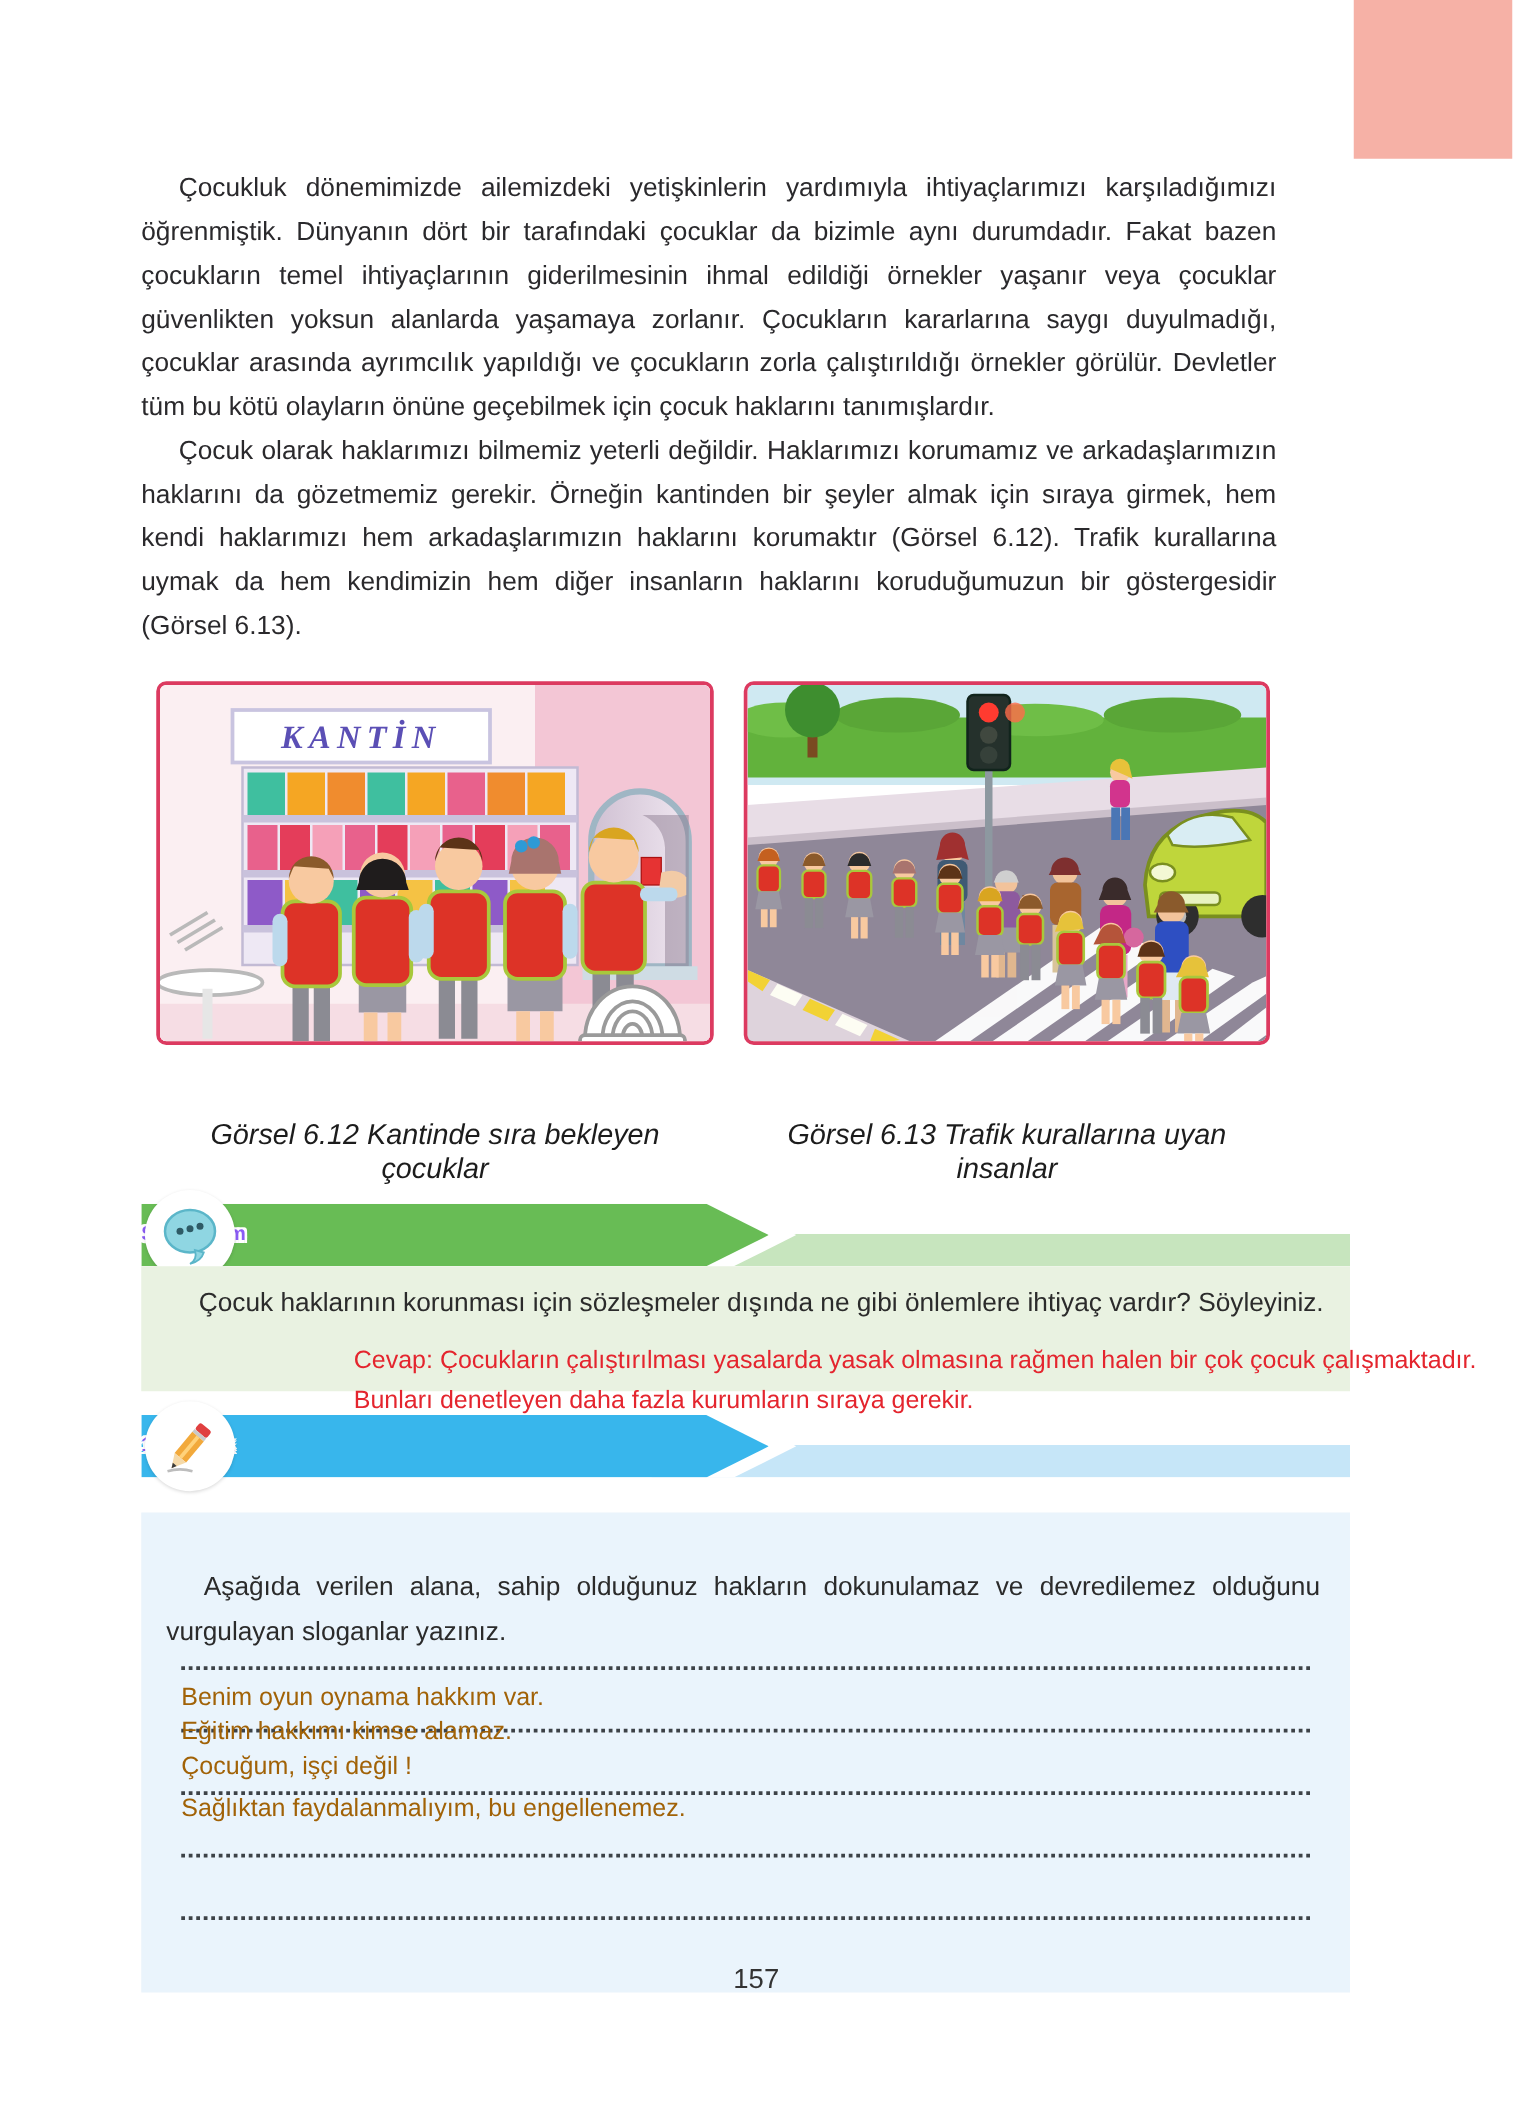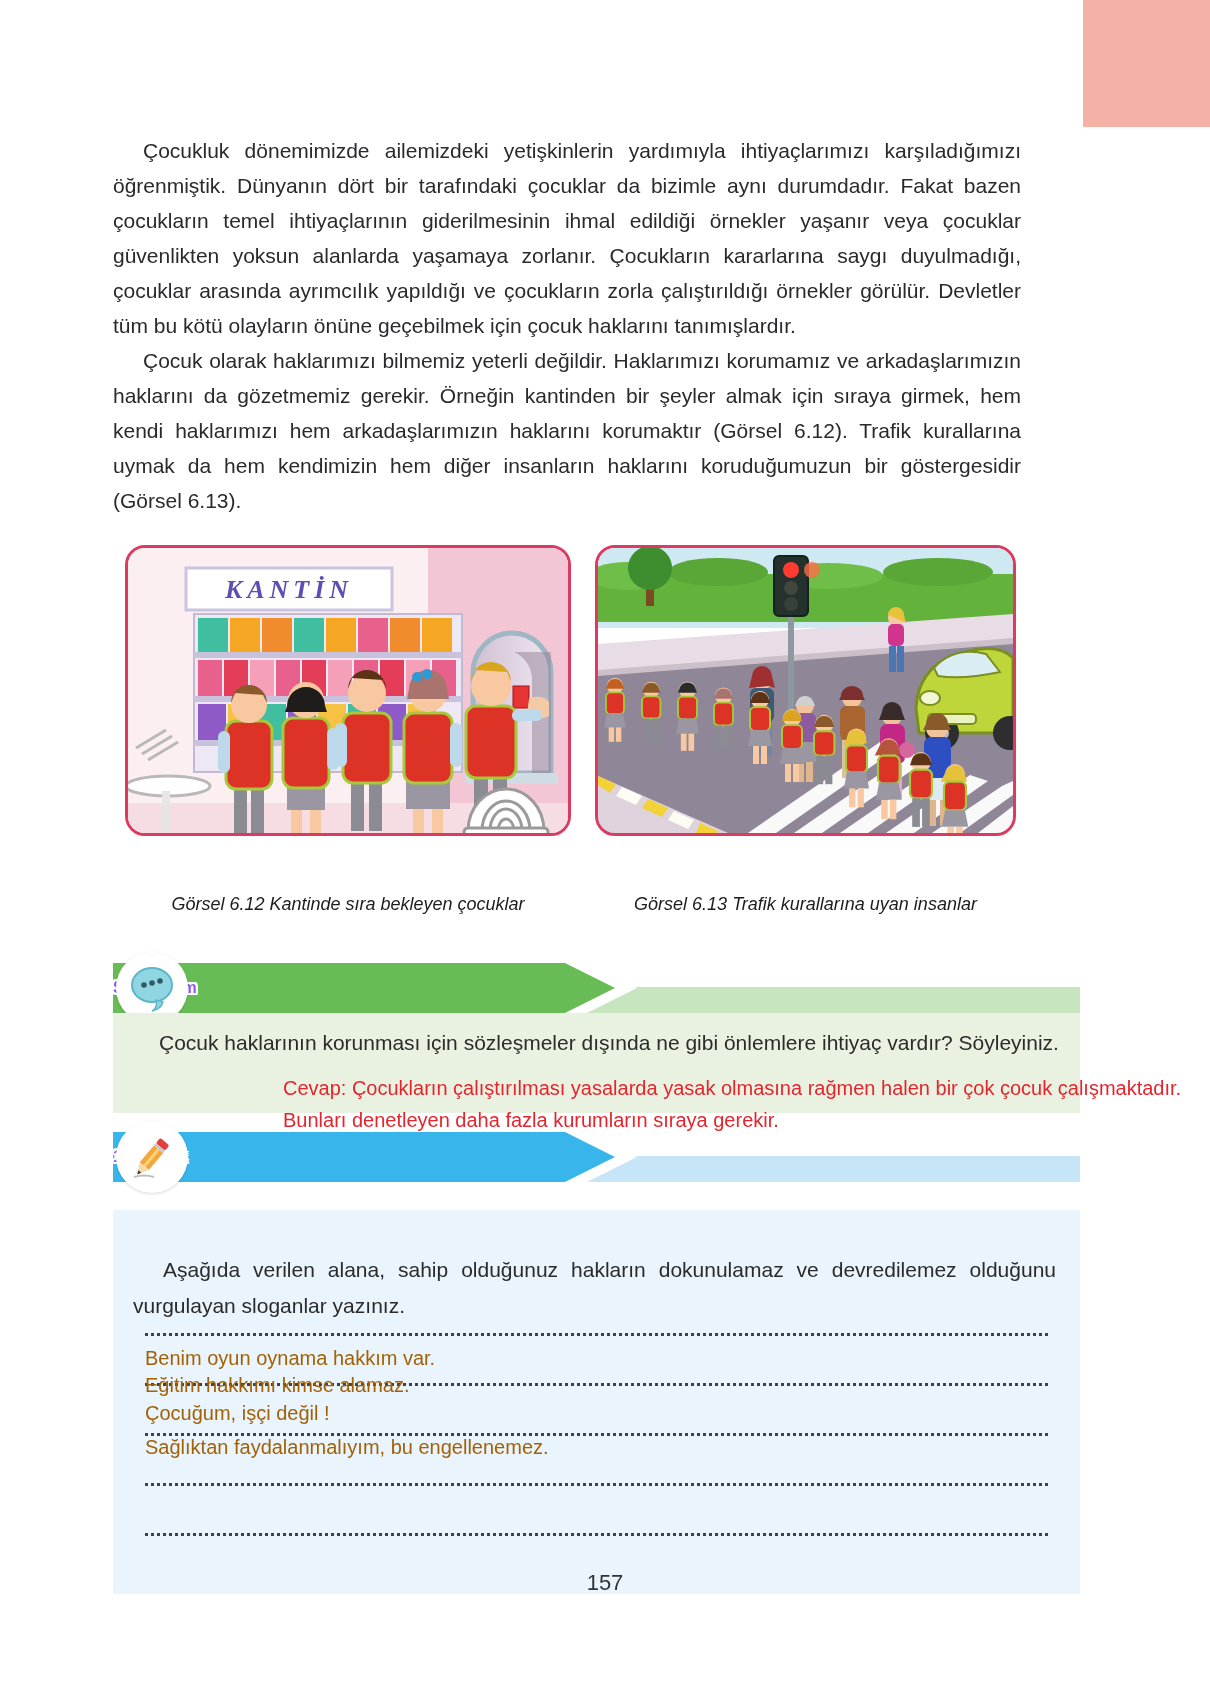--- a/index.html
+++ b/index.html
@@ -10,25 +10,25 @@
   .abs{position:absolute;}
 
   
   .pink-block{left:1083px;top:0;width:127px;height:127px;background:#f6b1a6;}
 
   
   .bodytext{left:113px;top:133px;width:908px;font-size:21px;line-height:35px;text-align:justify;color:#2a292c;}
   .bodytext p{margin:0;text-indent:30px;}
 
   
-  .figure{top:545px;height:285px;border:3px solid #dc3a60;border-radius:20px;overflow:hidden;background:#fff;}
+  .figure{top:545px;height:285px;border:3px solid #dc3a60;border-radius:8px;overflow:hidden;background:#fff;}
   .fig1{left:125px;width:440px;}
   .fig2{left:595px;width:415px;}
   .figure svg{display:block;width:100%;height:100%;}
-  .caption{top:894px;font-style:italic;font-size:18px;color:#1c1c1c;text-align:center;}
+  .caption{top:894px;font-style:italic;font-size:23px;color:#1c1c1c;text-align:center;}
   .cap1{left:125px;width:446px;}
   .cap2{left:595px;width:421px;}
 
   
   .banner{left:113px;width:967px;height:50px;}
   .banner .strip{position:absolute;left:408px;right:0;top:24px;bottom:0;
     clip-path:polygon(26px 0,100% 0,100% 100%,0 100%);}
   .banner .outline{position:absolute;left:0;top:0;width:524px;height:50px;background:#ffffff;
     clip-path:polygon(0 0,474px 0,524px 50%,474px 100%,0 100%);}
   .banner .ribbon{position:absolute;left:0;top:0;width:502px;height:50px;

